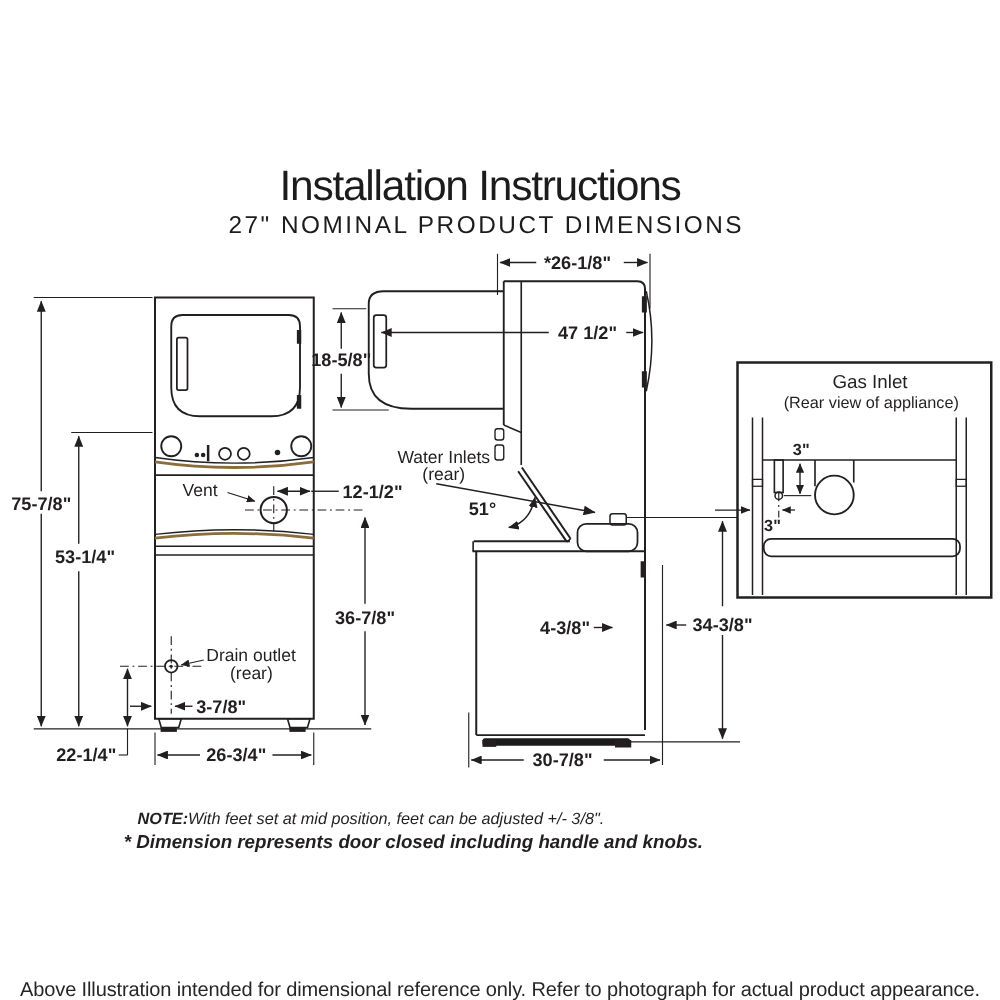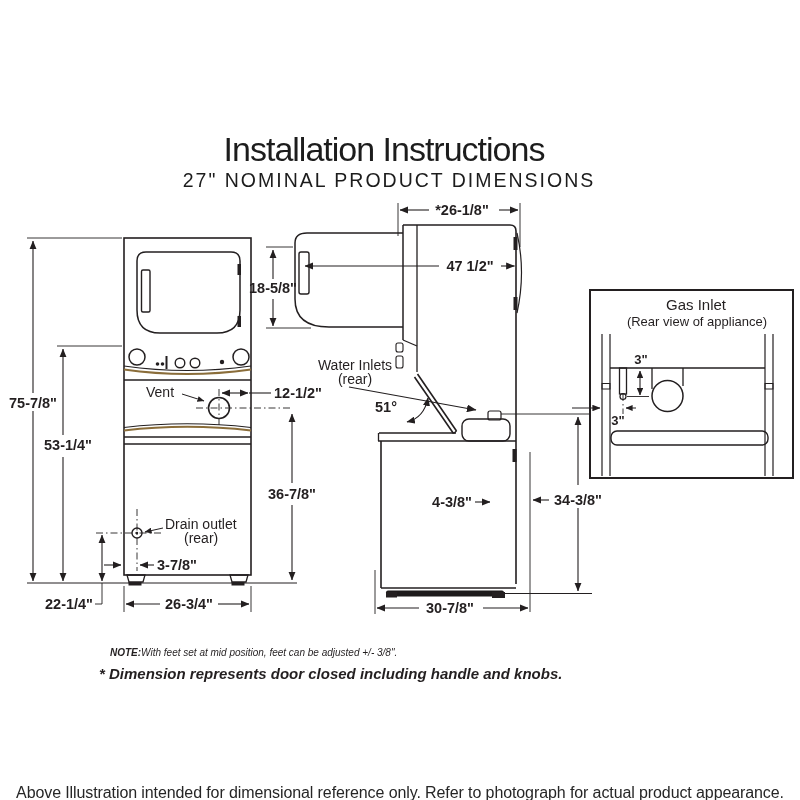--- a/index.html
+++ b/index.html
@@ -4,21 +4,21 @@
 <style>
   :root{ --line:#231f20; --accent:#8a6d3a; --bg:#ffffff; }
   html,body{margin:0;padding:0;background:#fff;}
   #page{position:relative;width:800px;height:800px;background:var(--bg);
         font-family:"Liberation Sans", sans-serif;color:var(--line);overflow:hidden;}
   .title{position:absolute;top:130px;left:0;width:768px;text-align:center;
          font-size:34px;letter-spacing:-1px;color:#1c1c1c;}
   .subtitle{position:absolute;top:169px;left:0;width:778px;text-align:center;
             font-size:19.5px;letter-spacing:2px;color:#1c1c1c;}
   .note1{position:absolute;top:665px;left:99px;font-size:15px;font-weight:bold;font-style:italic;}
-  .note2{position:absolute;top:647px;left:110px;font-size:10px;font-style:italic;}
+  .note2{position:absolute;top:647px;left:110px;font-size:13px;font-style:italic;}
   .note2 .nlab{font-weight:bold;}
   .footer{position:absolute;top:784px;left:0;width:800px;text-align:center;
           font-size:16px;letter-spacing:-0.1px;color:#262626;}
   svg{position:absolute;top:0;left:0;}
   svg text{fill:var(--line);}
   .dim{font:bold 14.5px "Liberation Sans",sans-serif;}
   .dimsm{font:bold 13px "Liberation Sans",sans-serif;}
   .lbl{font:14px "Liberation Sans",sans-serif;}
   .lblsm{font:13px "Liberation Sans",sans-serif;}
   .inset-title{font:15px "Liberation Sans",sans-serif;}

